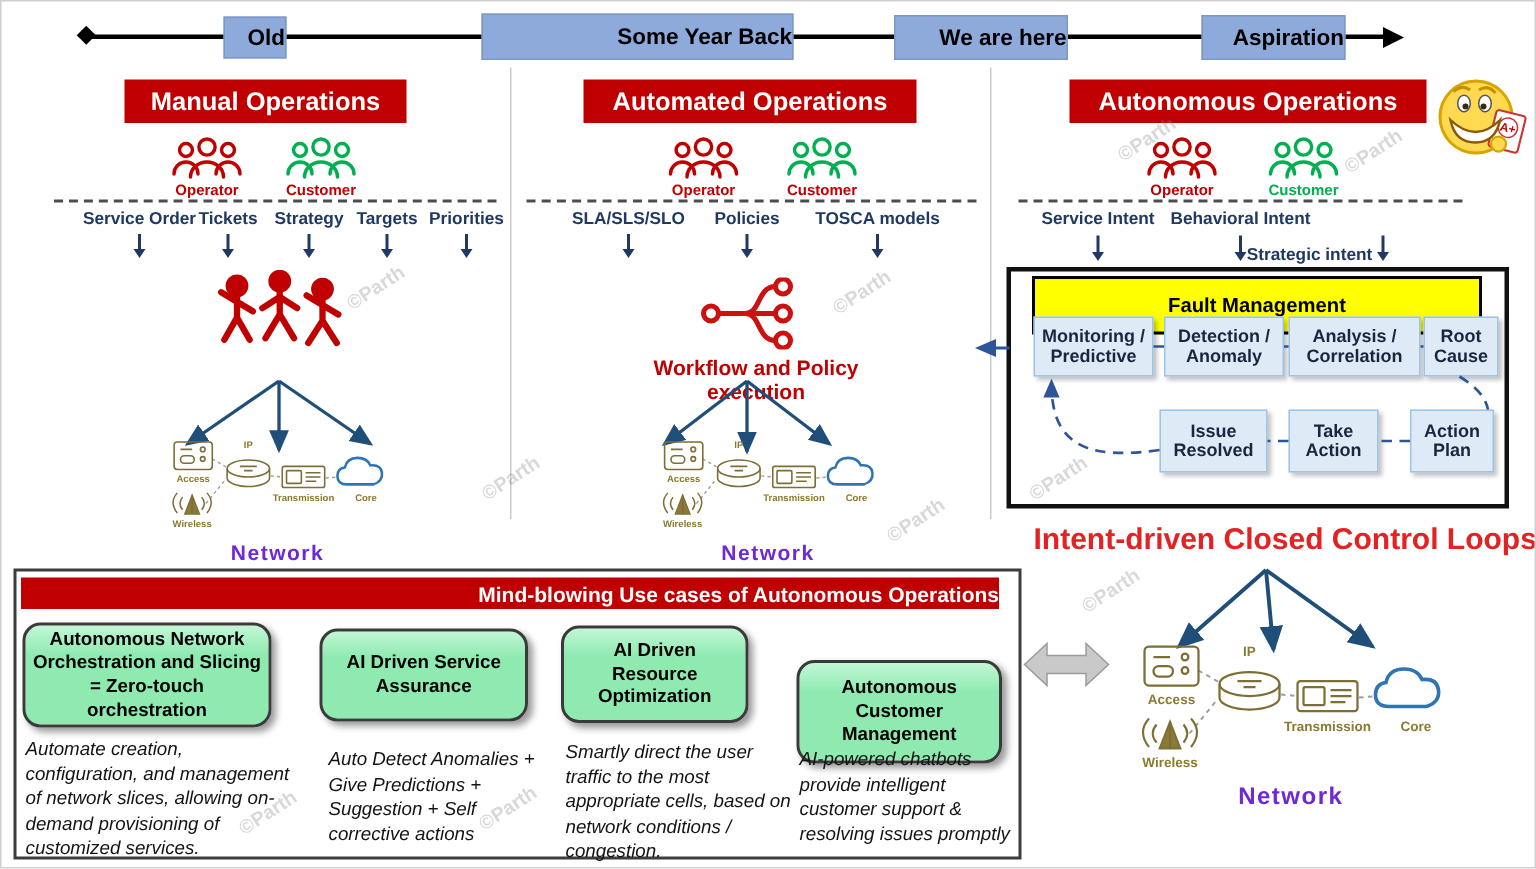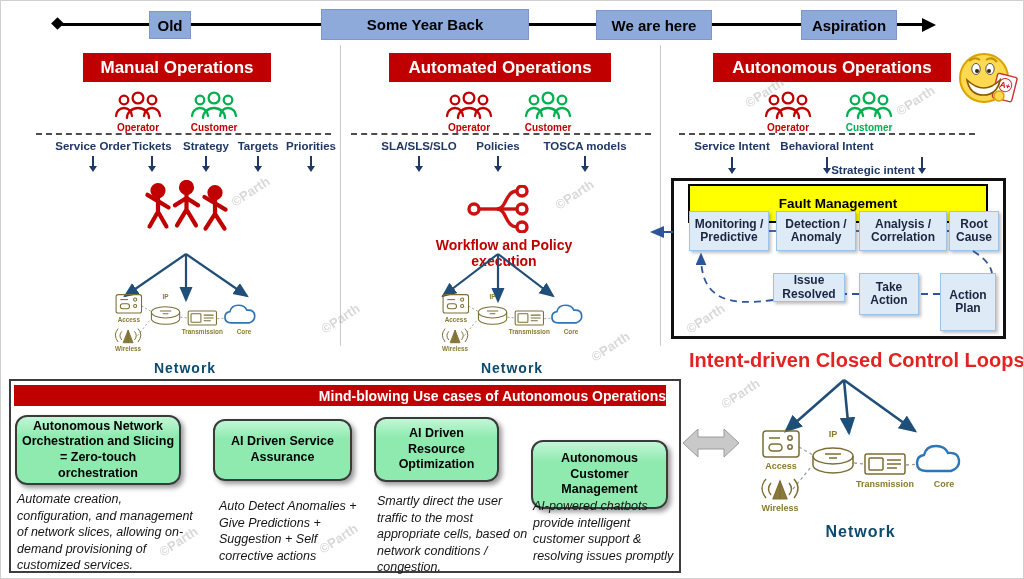--- a/index.html
+++ b/index.html
@@ -7,21 +7,21 @@
     position:relative;width:1024px;height:579px;background:#fff;
     font-family:"Liberation Sans",sans-serif;overflow:hidden;
     border:1px solid #d0d0d0;box-sizing:border-box;
   }
   .abs{position:absolute;}
   
   .tl-line{height:3px;background:#000;}
   .tl-diamond{width:9px;height:9px;background:#000;transform:rotate(45deg);}
   .tl-arrow{width:0;height:0;border-top:7px solid transparent;border-bottom:7px solid transparent;border-left:14px solid #000;}
   .tl-box{background:#8EAADB;border:1px solid #7d97c9;color:#000;font-weight:bold;font-size:15px;
-    display:flex;align-items:center;justify-content:center;box-sizing:border-box;}
+    display:flex;align-items:center;justify-content:flex-end;box-sizing:border-box;}
   
   .hdr{background:#C00000;color:#fff;font-weight:bold;font-size:17px;display:flex;align-items:center;justify-content:center;box-sizing:border-box;}
   
   .actor{width:72px;text-align:center;}
   .actor svg{display:block;margin:0 auto;}
   .actor .alabel{font-size:10px;font-weight:bold;display:block;margin-top:1px;}
   .red-t{color:#C00000;} .green-t{color:#00B050;}
   .ppl{stroke-width:2.3;fill:none;stroke-linecap:round;}
   
   .dash-sep{border-top:2px dashed #4d4d4d;height:0;}
@@ -35,21 +35,21 @@
   .wflbl{color:#C00000;font-weight:bold;font-size:14px;text-align:center;}
   
   .net-wrap{text-align:center;}
   .net-svg{display:block;width:100%;height:auto;}
   .nlink line{stroke:#9e9e9e;stroke-dasharray:3,3;stroke-width:1.3;}
   .ndev{stroke:#7c6e35;fill:none;stroke-width:1.5;}
   .nant-f{stroke:#7c6e35;fill:#8a7a3a;stroke-width:1.2;}
   .nant-a{stroke:#7c6e35;fill:none;stroke-width:1.4;}
   .ncloud{stroke:#2E75B6;fill:#fff;stroke-width:2.4;}
   .net-svg text{font-size:9px;fill:#8a7a2e;text-anchor:middle;font-weight:600;font-family:"Liberation Sans",sans-serif;}
-  .net-label{color:#0c4a6e;font-weight:bold;letter-spacing:1px;}
+  .net-label{color:#6d28d9;font-weight:bold;letter-spacing:1px;}
   
   .fwrap{border:3px solid #111;background:#fff;box-sizing:border-box;}
   .fm-title{background:#FFFF00;border:2px solid #000;font-weight:bold;font-size:13.5px;color:#000;
     display:flex;align-items:center;justify-content:center;box-sizing:border-box;}
   .fbox{background:#DEEBF7;border:1.5px solid #9DC3E6;box-shadow:2px 2px 3px rgba(0,0,0,0.25);
     display:flex;align-items:center;justify-content:center;text-align:center;
     font-weight:bold;font-size:12px;color:#1d2440;line-height:1.12;box-sizing:border-box;padding:2px;}
   .loop-caption{color:#e32222;font-weight:bold;font-size:20px;text-align:center;white-space:nowrap;}
   
   .panel{border:2px solid #3d3d3d;background:#fff;box-sizing:border-box;}
@@ -362,23 +362,23 @@
   </div>
 
   <div class="abs fwrap" style="left:670px;top:177px;width:335px;height:161px;"></div>
   <div class="abs fm-title" style="left:687px;top:183px;width:300px;height:39px;">
       <span>Fault Management</span>
     </div>
   <div class="abs fbox" style="left:688px;top:210px;width:80px;height:40px;">Monitoring / Predictive</div>
   <div class="abs fbox" style="left:775px;top:210px;width:80px;height:40px;">Detection / Anomaly</div>
   <div class="abs fbox" style="left:858px;top:210px;width:88px;height:40px;">Analysis / Correlation</div>
   <div class="abs fbox" style="left:948px;top:210px;width:50px;height:40px;">Root Cause</div>
-  <div class="abs fbox" style="left:772px;top:272px;width:72px;height:29px;">Issue Resolved</div>
+  <div class="abs fbox" style="left:772px;top:272px;width:72px;height:42px;">Issue Resolved</div>
   <div class="abs fbox" style="left:858px;top:272px;width:60px;height:42px;">Take Action</div>
-  <div class="abs fbox" style="left:939px;top:272px;width:56px;height:58px;">Action Plan</div>
+  <div class="abs fbox" style="left:939px;top:272px;width:56px;height:42px;">Action Plan</div>
 
   <svg class="abs" style="left:670px;top:177px;" width="335" height="161" viewBox="0 0 335 161">
     <defs>
         <marker id="m3" markerWidth="8" markerHeight="8" refX="5" refY="3" orient="auto">
           <path d="M0,0 L7,3 L0,6 z" fill="#2E5597"></path>
         </marker>
       </defs>
     <g stroke="#2E5597" stroke-width="1.8" fill="none" stroke-dasharray="7,5">
       <line x1="98" y1="53" x2="105" y2="53"></line>
       <line x1="185" y1="53" x2="188" y2="53"></line>

